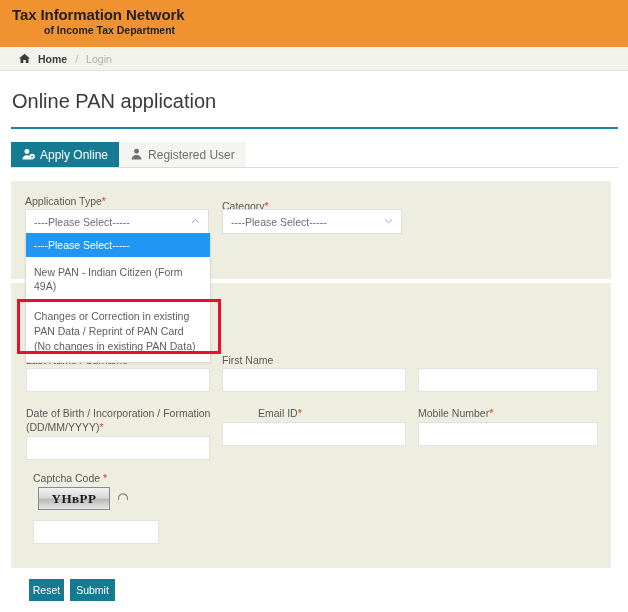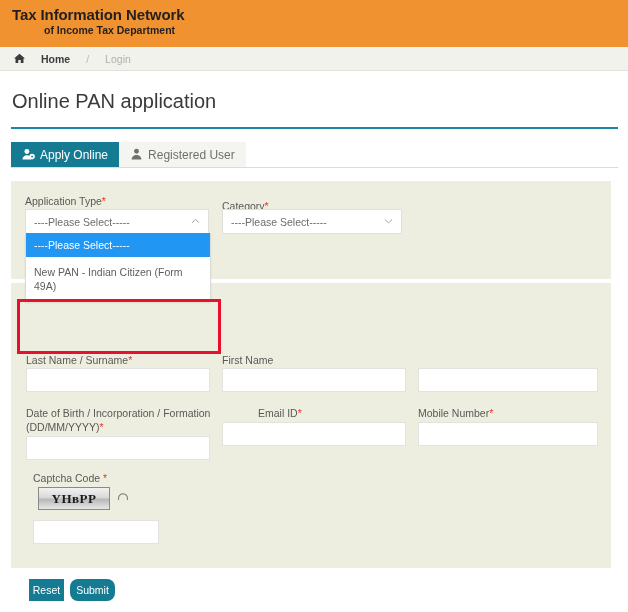--- a/index.html
+++ b/index.html
@@ -41,22 +41,22 @@
     color: #231f20;
   }
 
   
   .breadcrumb {
     height: 23px;
     background: #f2f2ed;
     border-bottom: 1px solid #e2e2dc;
     display: flex;
     align-items: center;
-    padding-left: 14px;
-    gap: 16px;
+    padding-left: 19px;
+    gap: 8px;
   }
   .home-icon {
     width: 11px;
     height: 11px;
     display: inline-block;
     position: relative;
     top: 0px;
   }
   .bc-link {
     font-size: 10.5px;
@@ -240,21 +240,21 @@
     background: #147b92;
     color: #ffffff;
     border: none;
     height: 22px;
     font-family: "Liberation Sans", sans-serif;
     font-size: 10.5px;
     cursor: pointer;
     padding: 0;
   }
   #btn-reset  { left: 29px; top: 579px; width: 35px; }
-  #btn-submit { left: 70px; top: 579px; width: 45px; border-radius: 8px; }
+  #btn-submit { left: 70px; top: 579px; width: 45px; }
 </style>
 </head>
 <body>
 
 <div class="banner">
   <div class="banner-title">Tax Information Network</div>
   <div class="banner-sub">of Income Tax Department</div>
 </div>
 
 <div class="breadcrumb">
@@ -316,20 +316,21 @@
   <span class="caret">
     <svg width="9" height="6" viewBox="0 0 10 6">
         <path d="M1 1.3L5 5 9 1.3" stroke="#9a9a9a" stroke-width="1" fill="none"></path>
       </svg>
   </span>
 </div>
 
 <div class="dropdown">
   <div class="dd-opt selected">----Please Select-----</div>
   <div class="dd-opt">New PAN - Indian Citizen (Form 49A)</div>
+  <div class="dd-opt multiline">Changes or Correction in existing PAN Data / Reprint of PAN Card (No changes in existing PAN Data)</div>
 </div>
 <div class="redbox"></div>
 
 <div class="panel" id="panel-main"></div>
 
 <div class="flabel" style="left:26px; top:353px;">
   <span>Last Name / Surname</span><span class="req">*</span>
 </div>
 <input class="tinput" style="left: 26px; top: 368px; width: 184px;" value="">
 

